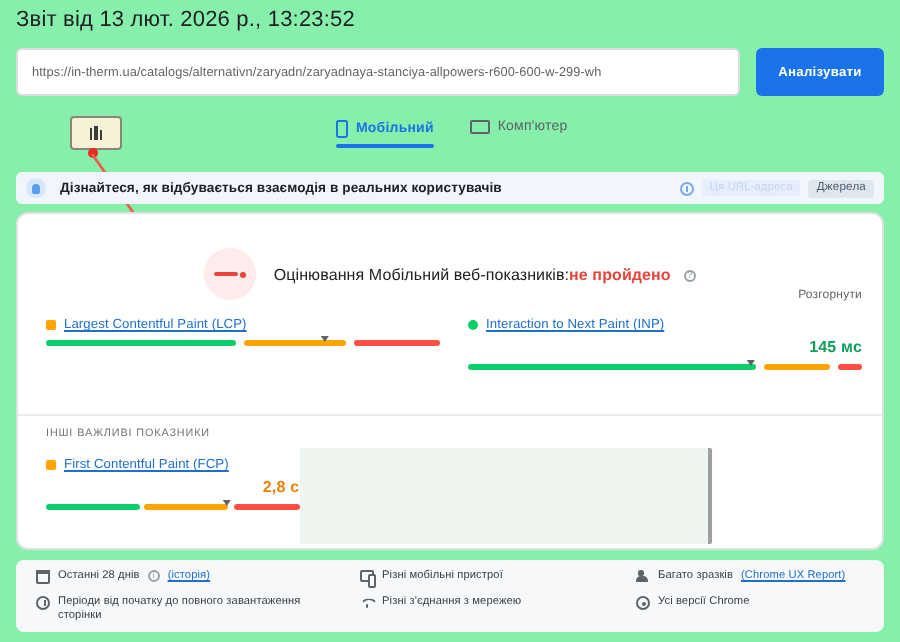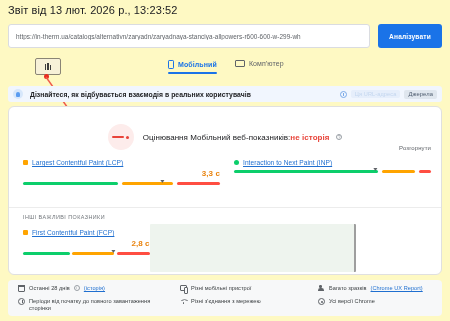--- a/index.html
+++ b/index.html
@@ -2,21 +2,21 @@
 <html lang="uk"><head>
 <meta charset="utf-8">
 <style>
   * { box-sizing: border-box; margin: 0; padding: 0; }
   html, body {
     width: 450px; height: 321px;
     background: #ffffff;
     font-family: "Liberation Sans", sans-serif;
     overflow: hidden;
   }
-  .page { position: relative; width: 450px; height: 321px; background:#fef9c3; }
+  .page { position: relative; width: 450px; height: 321px; background:#86efac; }
 
   
   .report-title {
     position:absolute; left:8px; top:4px;
     font-size:11px; color:#202124; letter-spacing:.1px; white-space:nowrap;
   }
   .url-row { position:absolute; left:8px; top:24px; width:434px; height:24px; }
   .url-box {
     position:absolute; left:0; top:0; width:362px; height:24px;
     border:1px solid #dadce0; border-radius:3px; background:#fff;
@@ -212,47 +212,47 @@
   </div>
 
   <div class="card">
 
     <div class="assess-row">
       <span class="assess-circle">
         <span class="assess-bar"></span>
           <span class="assess-bar2"></span>
       </span>
       <span class="assess-text">
-        <span>Оцінювання Мобільний веб-показників:</span><span class="assess-fail">не історія</span>
+        <span>Оцінювання Мобільний веб-показників:</span><span class="assess-fail">не пройдено</span>
         <span class="q-ic">?</span>
       </span>
     </div>
     <div class="expand-link">Розгорнути</div>
 
     <div class="metrics">
 
       <div class="metric">
         <div class="m-head">
           <span class="m-dot" style="background:#ffa400"></span>
           <span class="m-name">Largest Contentful Paint (LCP)</span>
         </div>
-        <div class="m-val orange">3,3 с</div>
         <div class="track">
           <span class="seg sg-green" style="left:0;width:48%"></span>
           <span class="seg sg-orange" style="left:50%;width:26%"></span>
           <span class="seg sg-red" style="left:78%;width:22%"></span>
           <span class="needle" style="left:71%"></span>
         </div>
       </div>
 
       <div class="metric">
         <div class="m-head">
           <span class="m-dot" style="background:#0cce6b;border-radius:50%"></span>
           <span class="m-name">Interaction to Next Paint (INP)</span>
         </div>
+        <div class="m-val green">145 мс</div>
         <div class="track">
           <span class="seg sg-green" style="left:0;width:73%"></span>
           <span class="seg sg-orange" style="left:75%;width:17%"></span>
           <span class="seg sg-red" style="left:94%;width:6%"></span>
           <span class="needle" style="left:72%"></span>
         </div>
       </div>
 
     </div>
 

